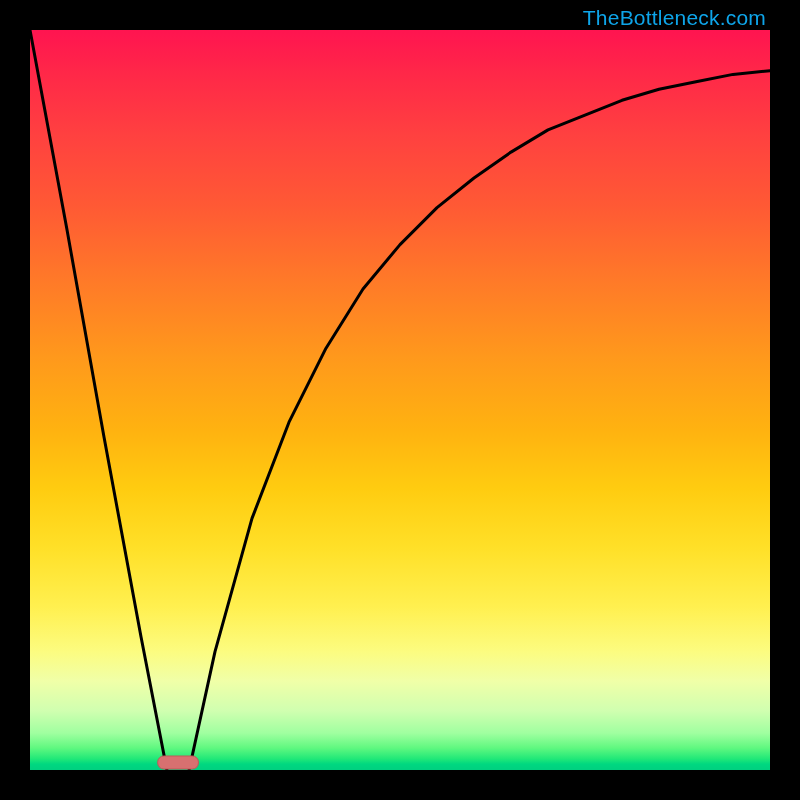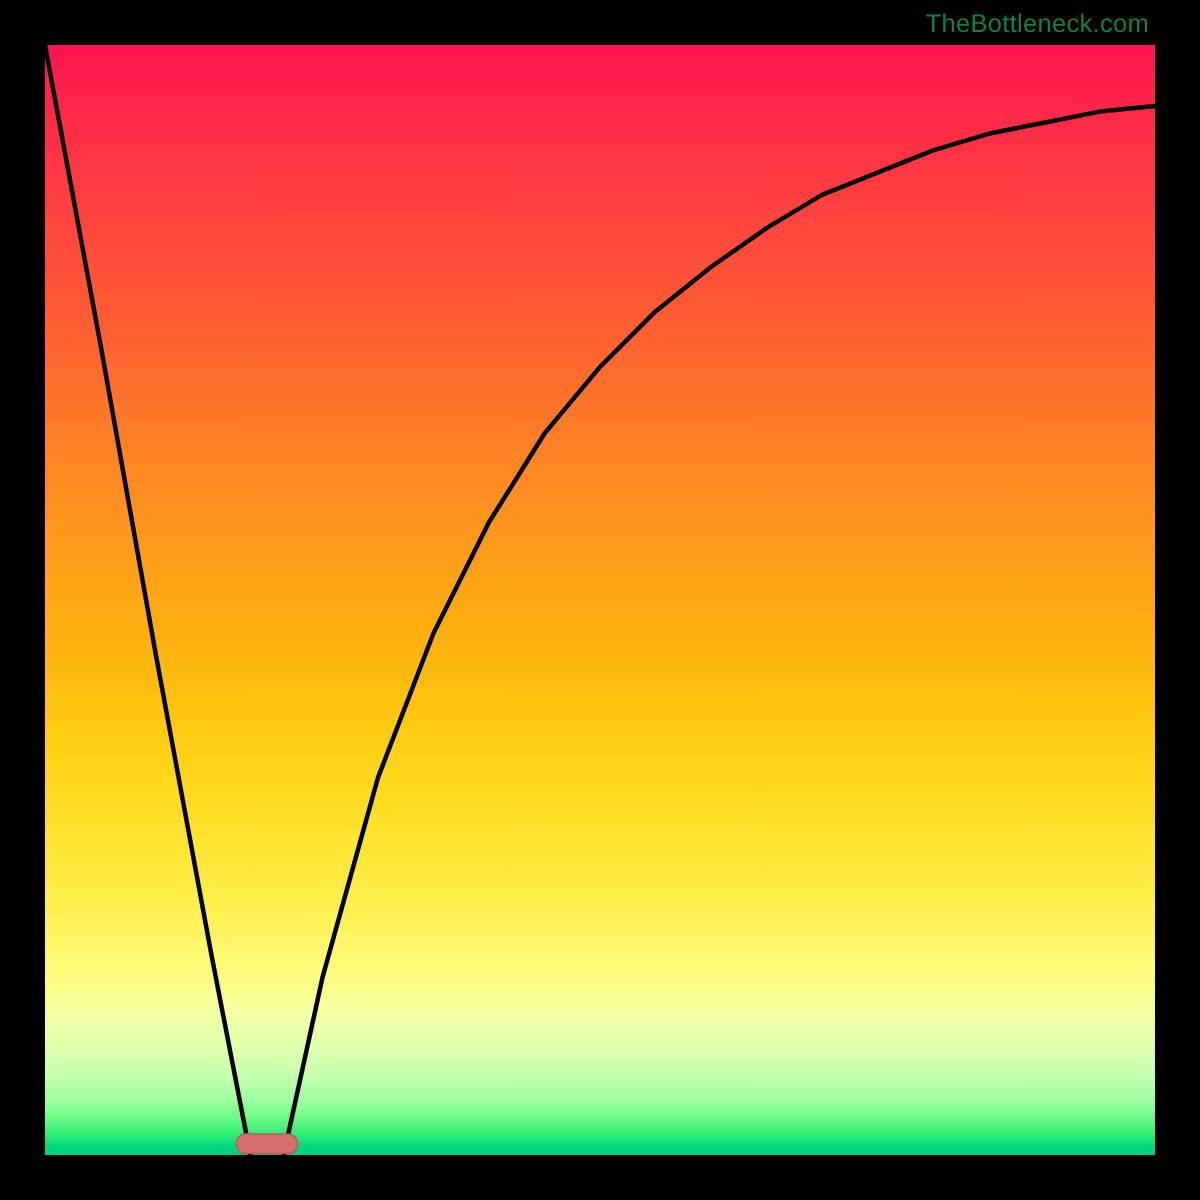--- a/index.html
+++ b/index.html
@@ -41,22 +41,22 @@
       #60f880 97%,
       #20e878 98.5%,
       #00d880 99.2%,
       #00d080 100%
     );
   }
   .watermark {
     position: absolute;
     top: 6px;
     right: 34px;
-    color: #15803d;
-    font-size: 17px;
+    color: #0ea5e9;
+    font-size: 21px;
     font-weight: 500;
     letter-spacing: 0.2px;
     user-select: none;
   }
   svg.curves {
     position: absolute;
     left: 0;
     top: 0;
     width: 740px;
     height: 740px;

